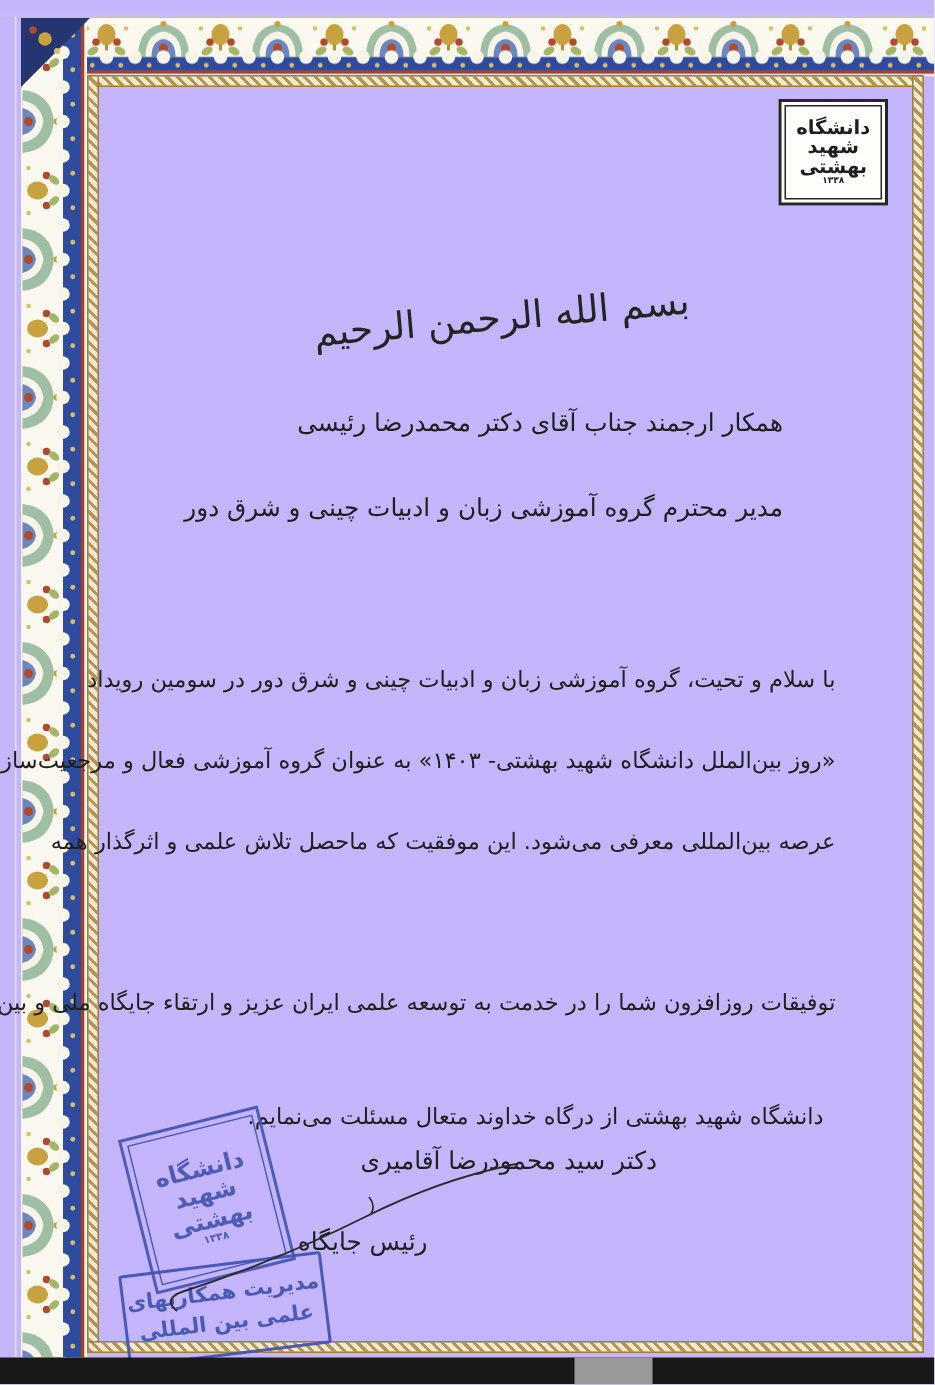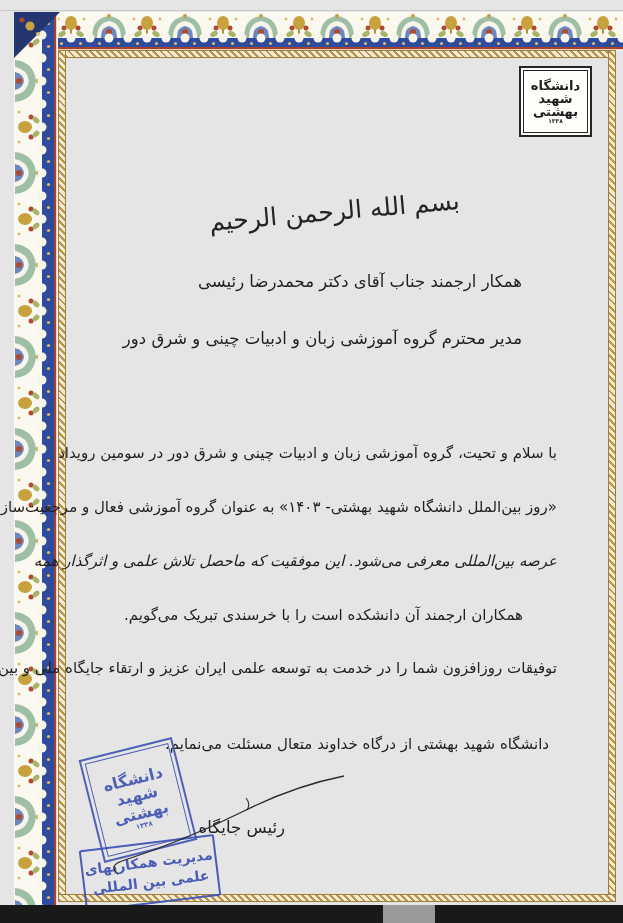--- a/index.html
+++ b/index.html
@@ -1,16 +1,16 @@
 <!DOCTYPE html>
 <html lang="fa"><head>
 <meta charset="utf-8">
 <style>
   html,body{margin:0;padding:0;background:#ffffff;}
-  .page{position:relative;width:623px;height:923px;background:#e5e5e5;overflow:hidden;
+  .page{position:relative;width:623px;height:923px;background:#c4b5fd;overflow:hidden;
         font-family:"DejaVu Sans",sans-serif;}
   
   .viewer-topline{position:absolute;top:10px;left:0;width:623px;height:1px;background:#c9c9c9;}
   .viewer-leftline{position:absolute;top:11px;left:10px;width:1px;height:894px;background:#e2e2e2;}
   .bottombar{position:absolute;left:0;top:905px;width:623px;height:18px;background:#191919;}
   .bottombar .thumb{position:absolute;left:383px;top:0;width:52px;height:18px;background:#9a9a9a;}
   
   .border-top{position:absolute;left:14px;top:12px;}
   .border-left{position:absolute;left:14px;top:12px;}
   .corner-svg{position:absolute;left:14px;top:12px;}
@@ -27,21 +27,21 @@
               flex-direction:column;align-items:center;justify-content:center;line-height:1.02;
               font-weight:bold;font-size:13px;color:#1e1e1e;direction:rtl;}
   .logo-year{font-size:6px;letter-spacing:1px;}
   
   .rtl{direction:rtl;white-space:nowrap;color:#1f1f1f;}
   .bismillah{position:absolute;left:230px;top:196px;width:230px;text-align:center;font-size:25px;
              color:#242424;transform:rotate(-5deg);direction:rtl;white-space:nowrap;}
   .addr1{position:absolute;right:101px;top:272px;font-size:16.5px;}
   .addr2{position:absolute;right:101px;top:329px;font-size:16.5px;}
   .bodyline{position:absolute;right:66px;font-size:15px;}
-  #bl1{top:444px;margin-left:13px;}#bl2{top:498px;}#bl3{top:552px;font-style:italic;}#bl4{top:606px;right:100px;}
+  #bl1{top:444px;margin-left:13px;}#bl2{top:498px;}#bl3{top:552px;}#bl4{top:606px;right:100px;}
   #bl5{top:659px;}#bl6{top:713px;right:74px;margin-top:22px;}
   .sig-name{position:absolute;right:185px;top:764px;font-size:16.5px;}
   .sig-title{position:absolute;right:338px;top:818px;font-size:16.5px;}
   .swoosh{position:absolute;left:88px;top:772px;}
   
   .stamp-square{position:absolute;left:90px;top:747px;width:96px;height:106px;transform:rotate(-14deg);
                 border:2px solid #4355b4;padding:3px;box-sizing:border-box;opacity:.92;background:transparent;}
   .stamp-square-inner{border:1.5px solid #4355b4;box-sizing:border-box;width:100%;height:100%;display:flex;
                 flex-direction:column;align-items:center;justify-content:center;color:#4355b4;
                 font-weight:bold;font-size:16px;line-height:1.1;direction:rtl;}
@@ -147,24 +147,24 @@
   </div>
 
   <div class="bismillah">بسم الله الرحمن الرحیم</div>
 
   <div class="rtl addr2">مدیر محترم گروه آموزشی زبان و ادبیات چینی و شرق دور</div>
   <div class="rtl addr1">همکار ارجمند جناب آقای دکتر محمدرضا رئیسی</div>
 
   <div class="rtl bodyline" id="bl1">با سلام و تحیت، گروه آموزشی زبان و ادبیات چینی و شرق دور در سومین رویداد</div>
   <div class="rtl bodyline" id="bl2">«روز بین‌الملل دانشگاه شهید بهشتی- ۱۴۰۳» به عنوان گروه آموزشی فعال و مرجعیت‌ساز در</div>
   <div class="rtl bodyline" id="bl3">عرصه بین‌المللی معرفی می‌شود. این موفقیت که ماحصل تلاش علمی و اثرگذار همه</div>
-  <div class="rtl bodyline" id="bl4">همکاران ارجمند آن دانشکده است را با خرسندی تبریک می‌گویم.</div>
   <div class="rtl bodyline" id="bl5">توفیقات روزافزون شما را در خدمت به توسعه علمی ایران عزیز و ارتقاء جایگاه ملی و بین‌المللی</div>
   <div class="rtl bodyline" id="bl6">دانشگاه شهید بهشتی از درگاه خداوند متعال مسئلت می‌نمایم.</div>
 
+  <div class="rtl sig-name">دکتر سید محمودرضا آقامیری</div>
   <div class="rtl sig-title">رئیس جایگاه</div>
 
   <div class="stamp-square">
     <div class="stamp-square-inner">
       <span>دانشگاه</span>
       <span>شهید</span>
       <span>بهشتی</span>
       <span class="stamp-sq-year">۱۳۳۸</span>
     </div>
   </div>

